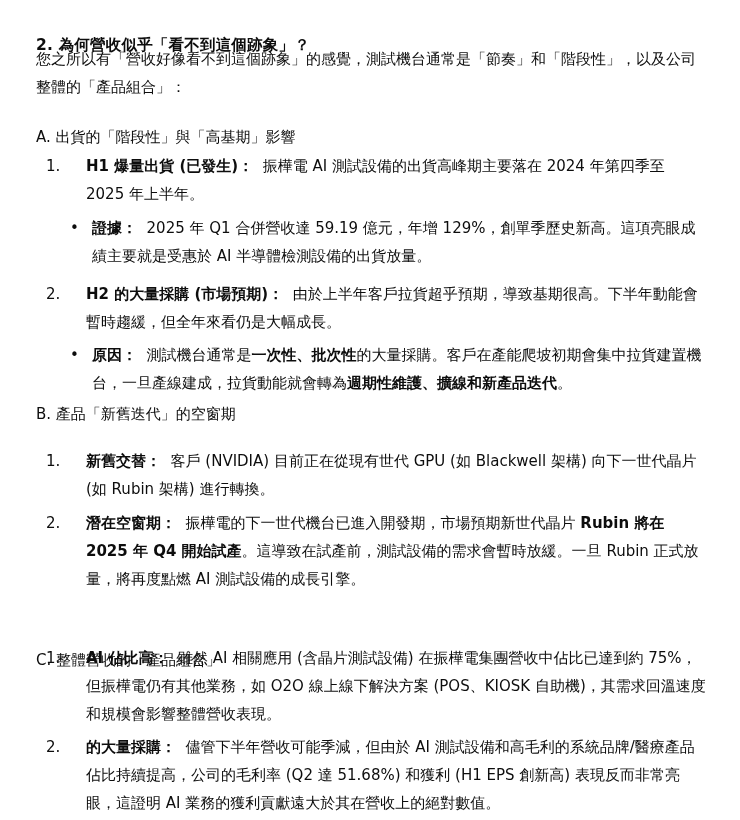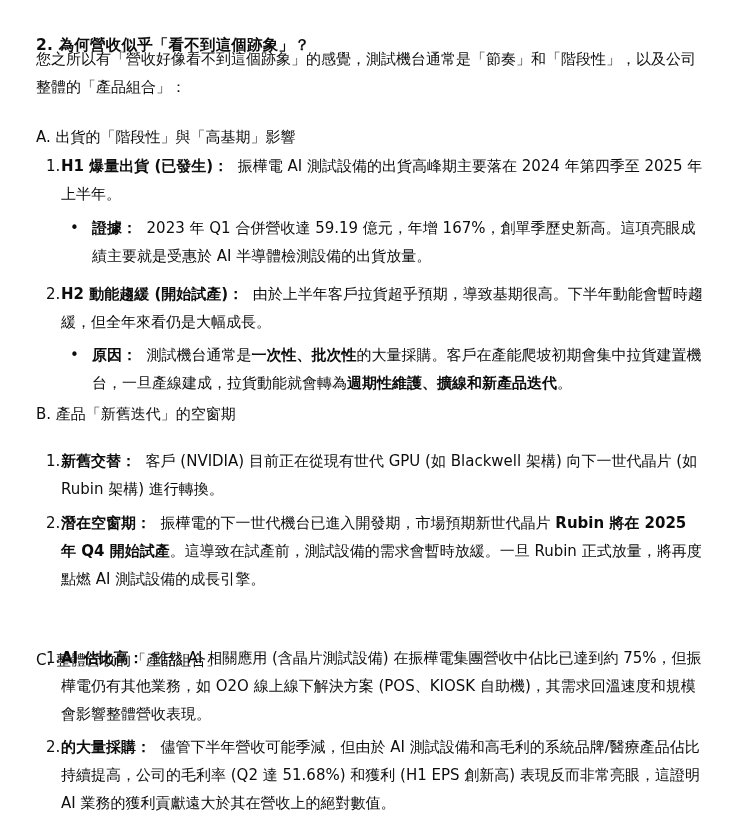--- a/index.html
+++ b/index.html
@@ -3,21 +3,21 @@
 <meta charset="utf-8">
 <style>
   html, body { margin:0; padding:0; background:#ffffff; }
   body { width:740px; height:820px; overflow:hidden; font-family:"DejaVu Sans","Liberation Sans",sans-serif; color:#0d0d0d; }
   .doc { position:relative; padding:0 0 0 36px; width:680px; }
   .h2 { font-size:15.5px; font-weight:bold; position:absolute; left:36px; top:35px; letter-spacing:0.2px; }
   .p { font-size:15px; line-height:28px; position:absolute; left:36px; width:670px; }
   .h3 { font-size:15px; font-weight:normal; position:absolute; left:36px; }
   .item { position:absolute; left:46px; width:660px; font-size:15px; line-height:28px; }
   .item .num { position:absolute; left:0; top:0; width:20px; }
-  .item .body { margin-left:15px; }
+  .item .body { margin-left:40px; }
   .sub { position:absolute; left:70px; width:636px; font-size:15px; line-height:28px; }
   .sub .dot { position:absolute; left:0; top:0; }
   .sub .body { margin-left:22px; }
   b { font-weight:bold; }
 </style>
 </head>
 <body>
 
 <div class="doc">
 
@@ -26,26 +26,26 @@
 
   <div class="h3" style="top:128px;">A. 出貨的「階段性」與「高基期」影響</div>
 
   <div class="item" style="top:152px;">
     <span class="num">1.</span>
     <div class="body"><b>H1 爆量出貨 (已發生)：</b>&nbsp; <span>振樺電 AI 測試設備的出貨高峰期主要落在 2024 年第四季至 2025 年上半年。</span></div>
   </div>
 
   <div class="sub" style="top:214px;">
     <span class="dot">•</span>
-    <div class="body"><b>證據：</b>&nbsp; <span>2023 年 Q1 合併營收達 59.19 億元，年增 167%，創單季歷史新高。這項亮眼成績主要就是受惠於 AI 半導體檢測設備的出貨放量。</span></div>
+    <div class="body"><b>證據：</b>&nbsp; <span>2025 年 Q1 合併營收達 59.19 億元，年增 129%，創單季歷史新高。這項亮眼成績主要就是受惠於 AI 半導體檢測設備的出貨放量。</span></div>
   </div>
 
   <div class="item" style="top:280px;">
     <span class="num">2.</span>
-    <div class="body"><b>H2 動能趨緩 (開始試產)：</b>&nbsp; <span>由於上半年客戶拉貨超乎預期，導致基期很高。下半年動能會暫時趨緩，但全年來看仍是大幅成長。</span></div>
+    <div class="body"><b>H2 的大量採購 (市場預期)：</b>&nbsp; <span>由於上半年客戶拉貨超乎預期，導致基期很高。下半年動能會暫時趨緩，但全年來看仍是大幅成長。</span></div>
   </div>
 
   <div class="sub" style="top:341px;">
     <span class="dot">•</span>
     <div class="body"><b>原因：</b>&nbsp; <span>測試機台通常是</span><b>一次性、批次性</b><span>的大量採購。客戶在產能爬坡初期會集中拉貨建置機台，一旦產線建成，拉貨動能就會轉為</span><b>週期性維護、擴線和新產品迭代</b><span>。</span></div>
   </div>
 
   <div class="h3" style="top:405px;">B. 產品「新舊迭代」的空窗期</div>
 
   <div class="item" style="top:447px;">

